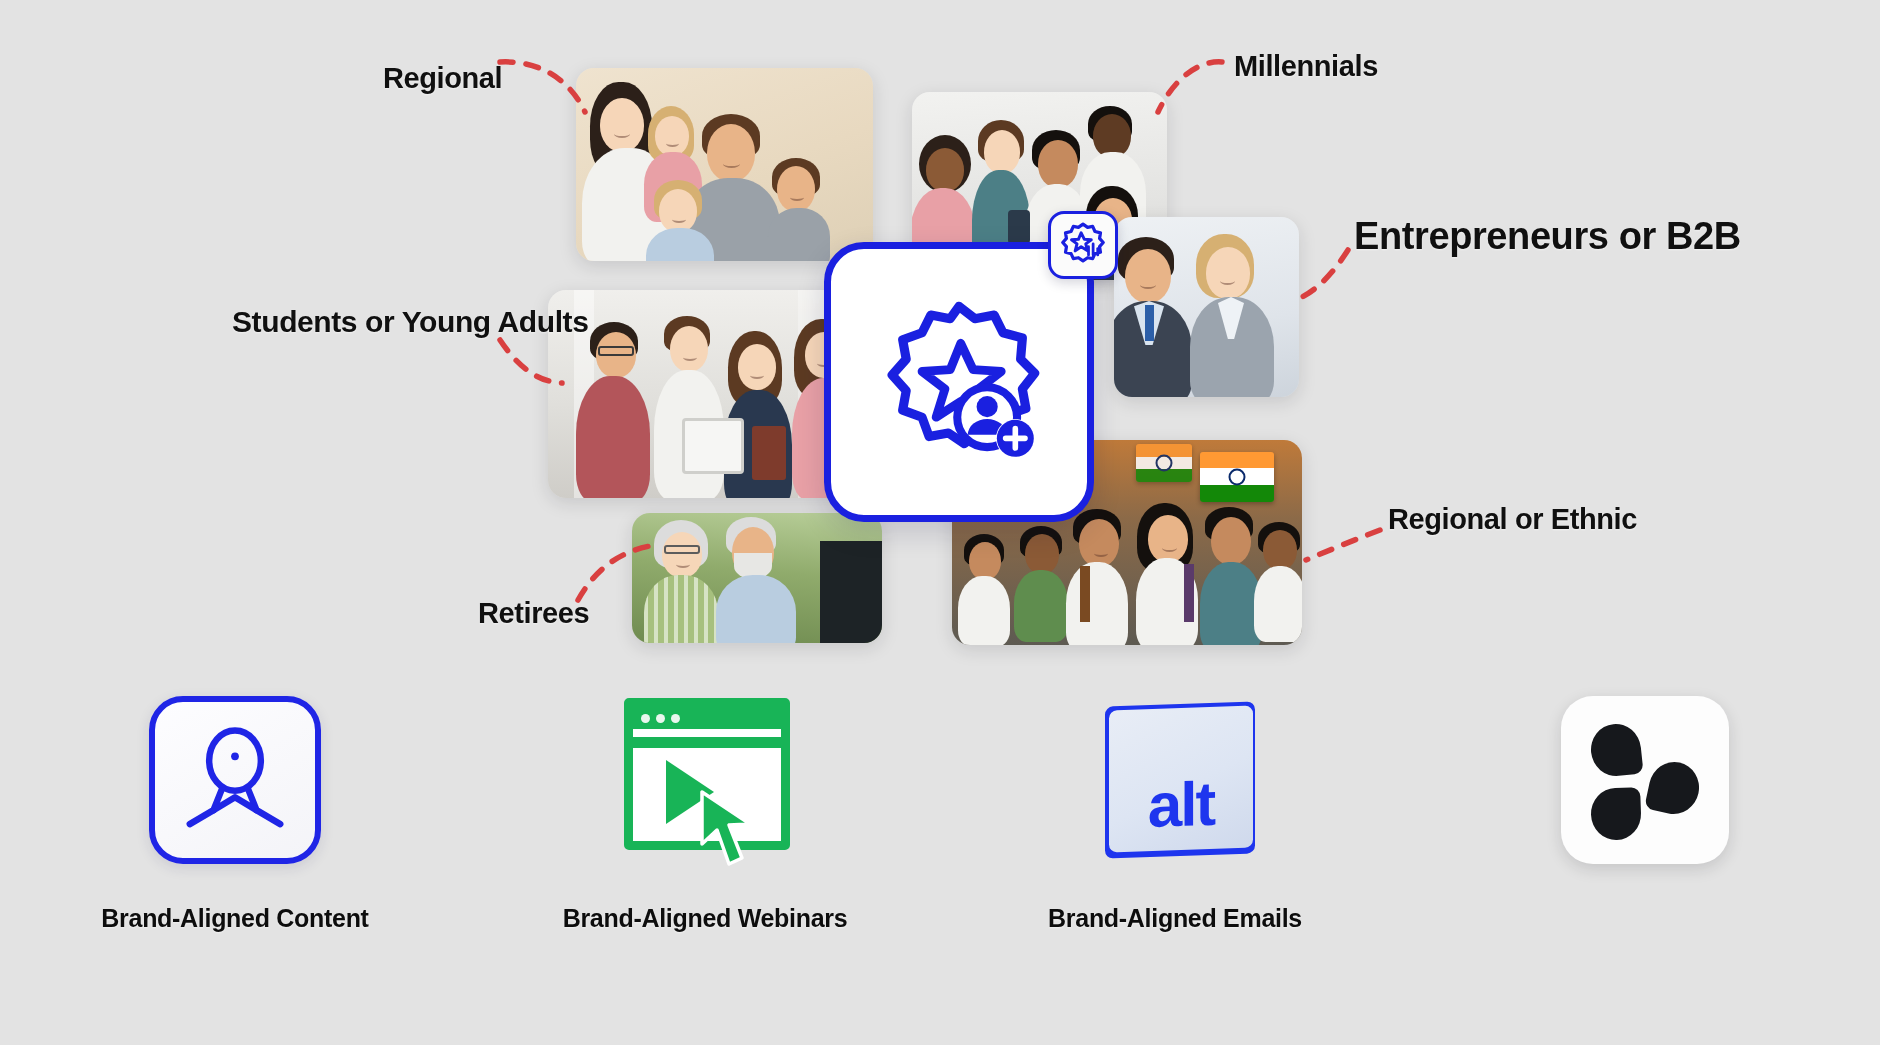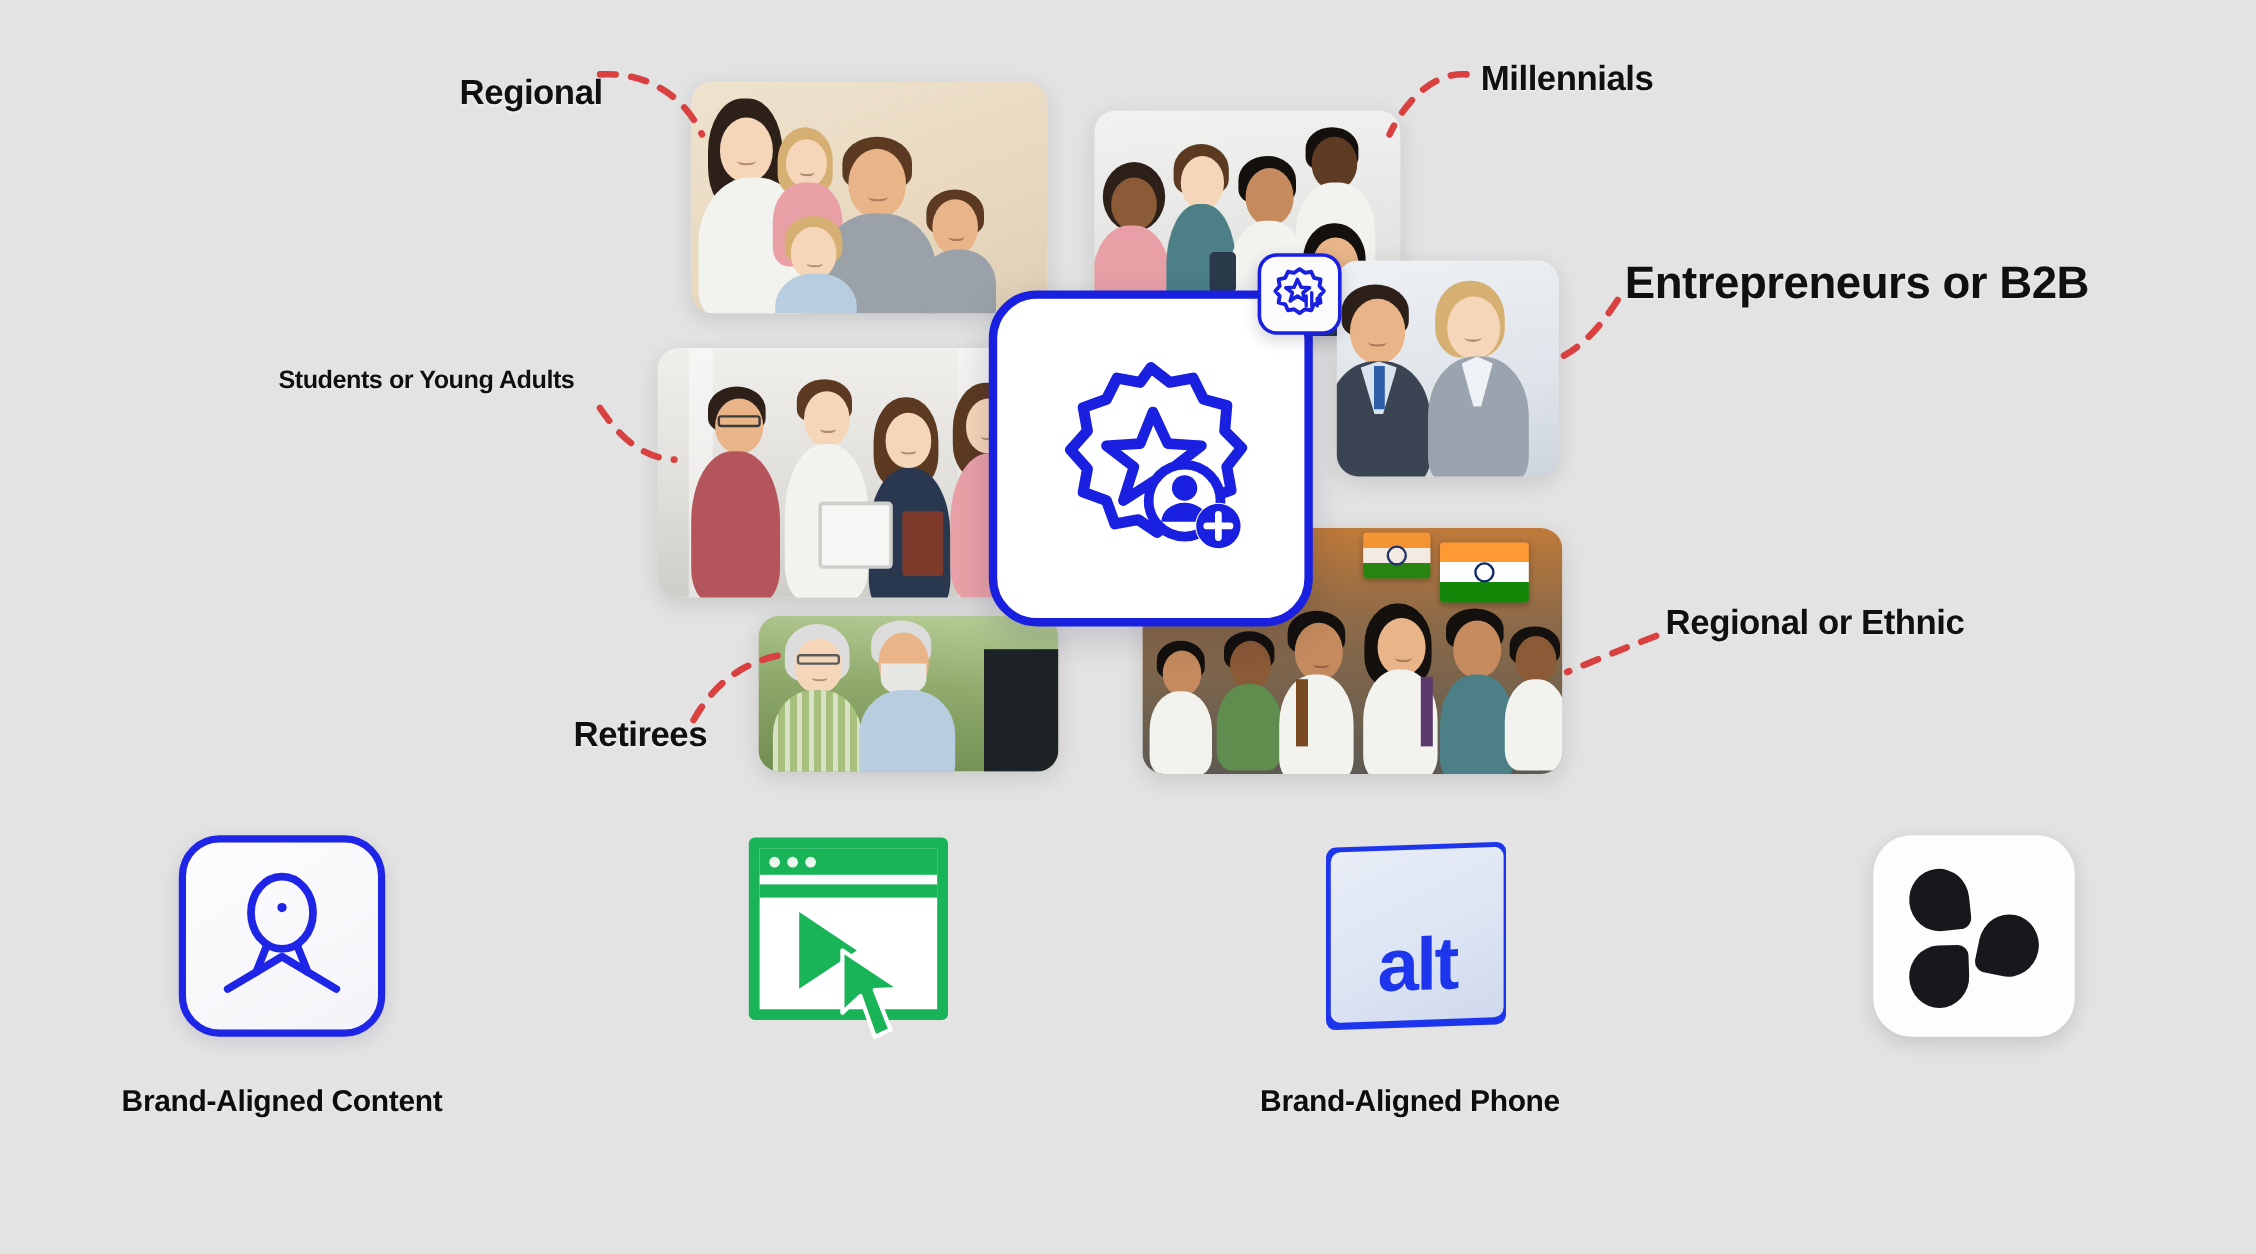--- a/index.html
+++ b/index.html
@@ -46,21 +46,21 @@
     position: absolute;
     font-weight: bold;
     color: #101010;
     white-space: nowrap;
     letter-spacing: -0.4px;
     z-index: 9;
     text-shadow: 0 1px 2px rgba(255,255,255,0.55);
   }
 
   #lbl-families         { left: 383px;  top: 62px;  font-size: 29px; }
-  #lbl-students         { left: 232px;  top: 305px; font-size: 21px; }
+  #lbl-students         { left: 232px;  top: 305px; font-size: 30px; }
   #lbl-retirees         { left: 478px;  top: 597px; font-size: 29px; }
   #lbl-millennials      { left: 1234px; top: 50px;  font-size: 29px; }
   #lbl-entrepreneurs    { left: 1354px; top: 215px; font-size: 38px; }
   #lbl-regional         { left: 1388px; top: 503px; font-size: 29px; }
 
   
   .photo {
     position: absolute;
     border-radius: 18px;
     overflow: hidden;
@@ -587,33 +587,34 @@
               <span class="win-dot"></span>
             </div>
             <div class="win-strip"></div>
           </div>
           <div class="play-tri"></div>
           <svg id="cursor-arrow" width="74" height="84" viewBox="0 0 74 84" aria-hidden="true">
             <path d="M6 4 L6 56 L21 42 L33 76 L46 70 L33 37 L54 36 Z" fill="#18b457" stroke="#ffffff" stroke-width="3.5" stroke-linejoin="round"></path>
           </svg>
         </div>
       </div>
+      <div class="feat-label">Brand-Aligned Webinars</div>
     </div>
 
     <div class="feature">
       <div class="feat-art">
         <div id="art-alt">
           <div class="key-side">
             <div class="key-face">
               <span class="key-text">alt</span>
             </div>
           </div>
         </div>
       </div>
-      <div class="feat-label">Brand-Aligned Phone</div>
+      <div class="feat-label">Brand-Aligned Emails</div>
     </div>
 
     <div class="feature">
       <div class="feat-art">
         <div id="art-phone">
           <span class="blob" id="blob-a"></span>
           <span class="blob" id="blob-b"></span>
           <span class="blob" id="blob-c"></span>
         </div>
       </div>

